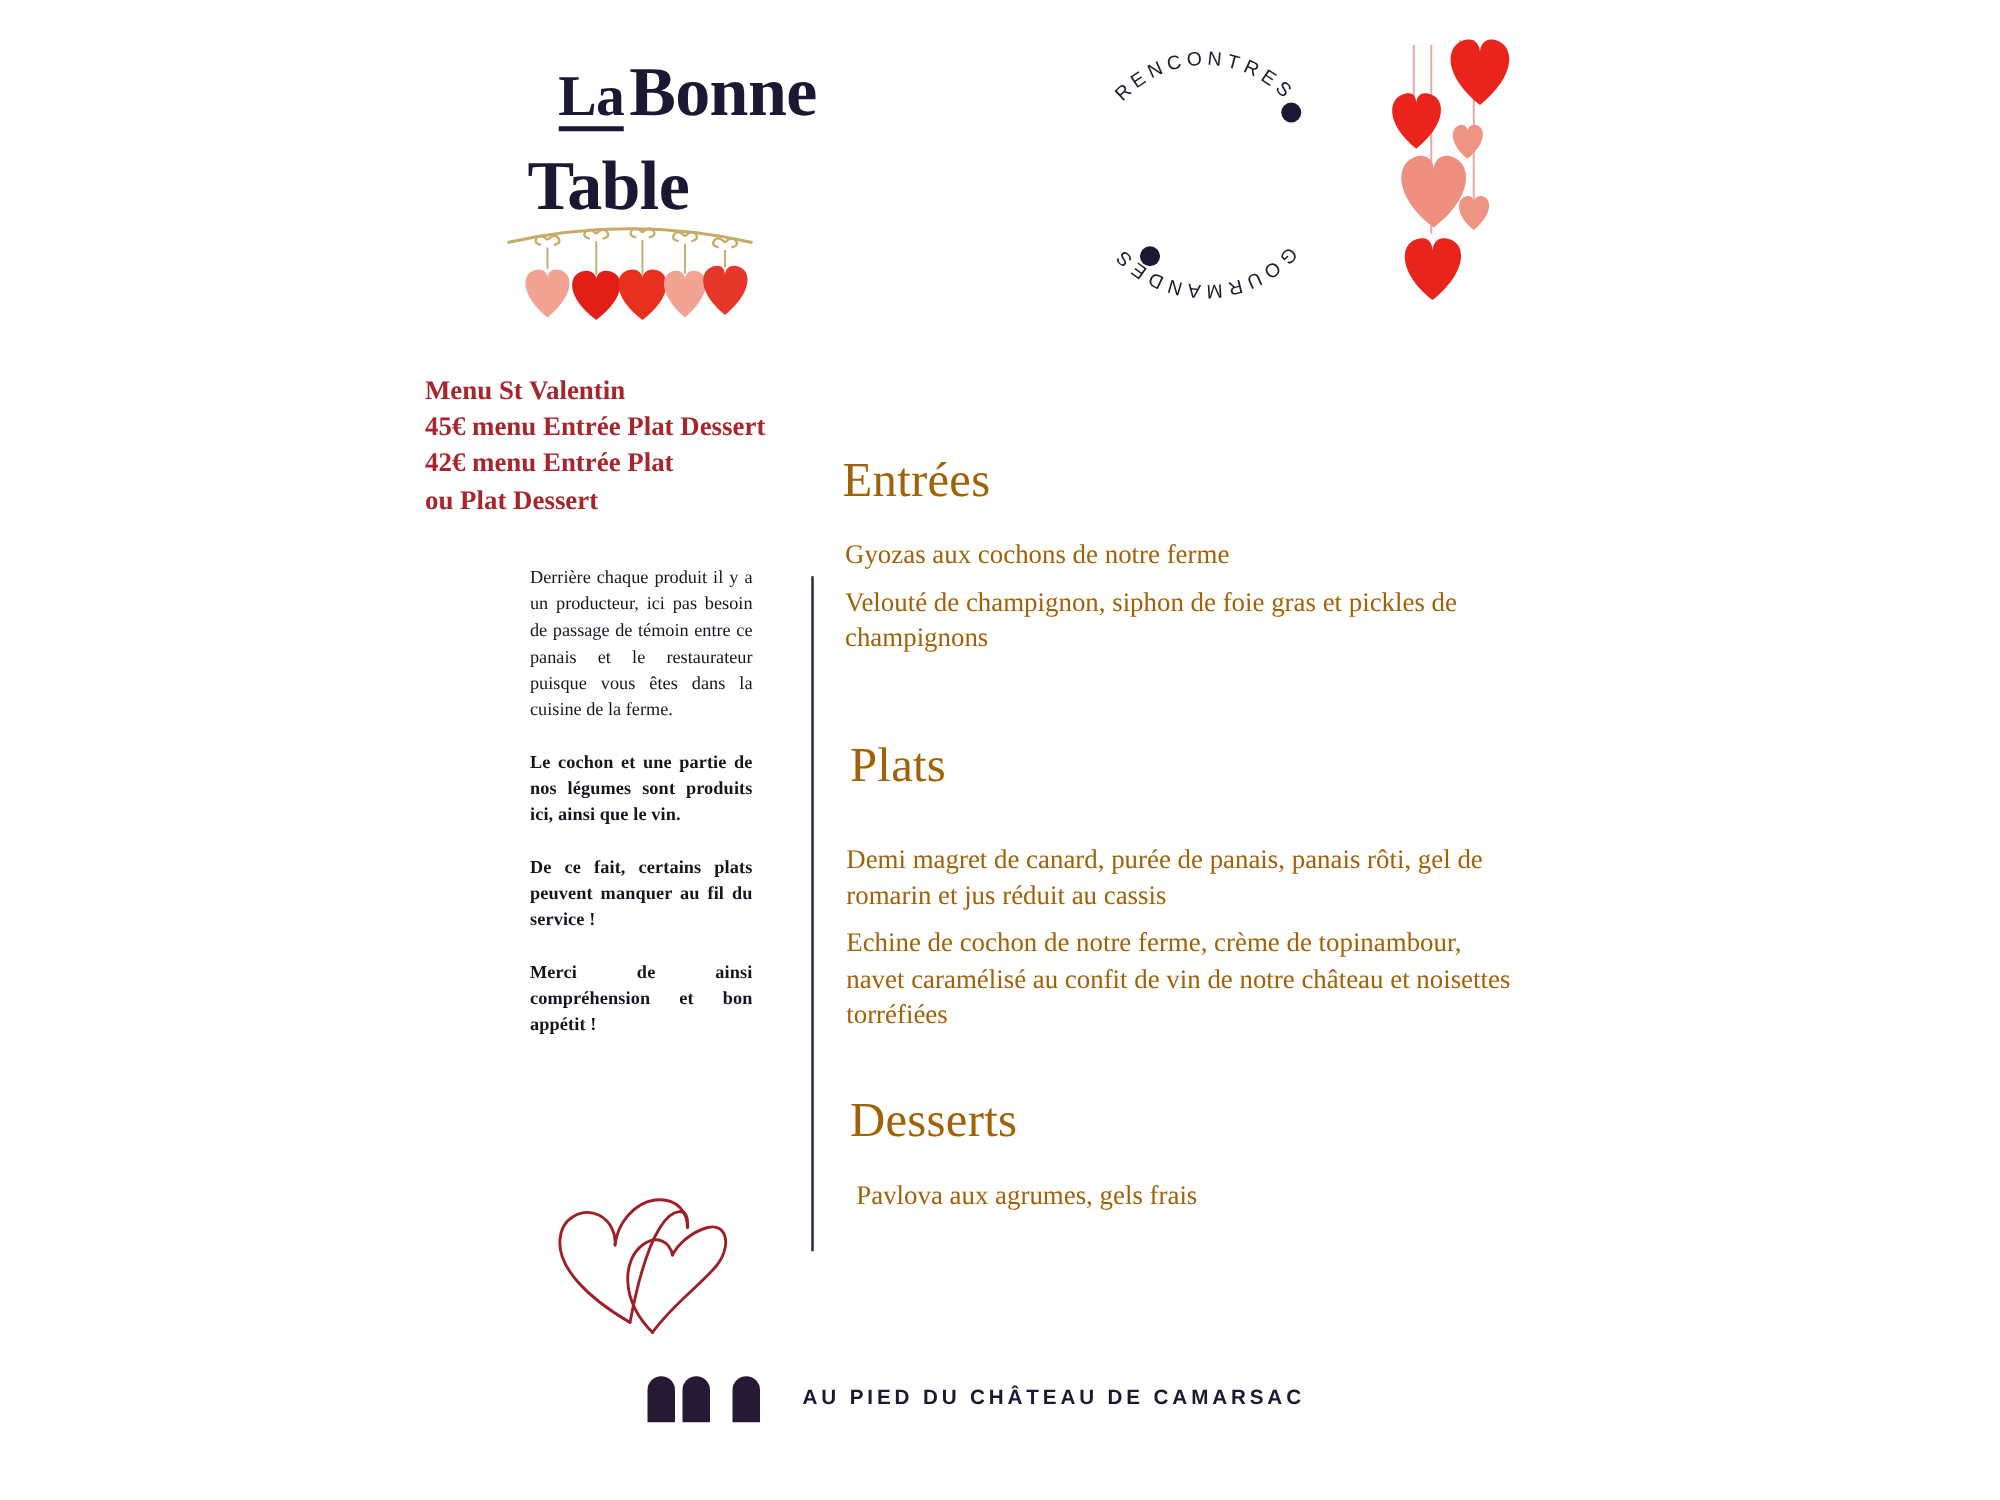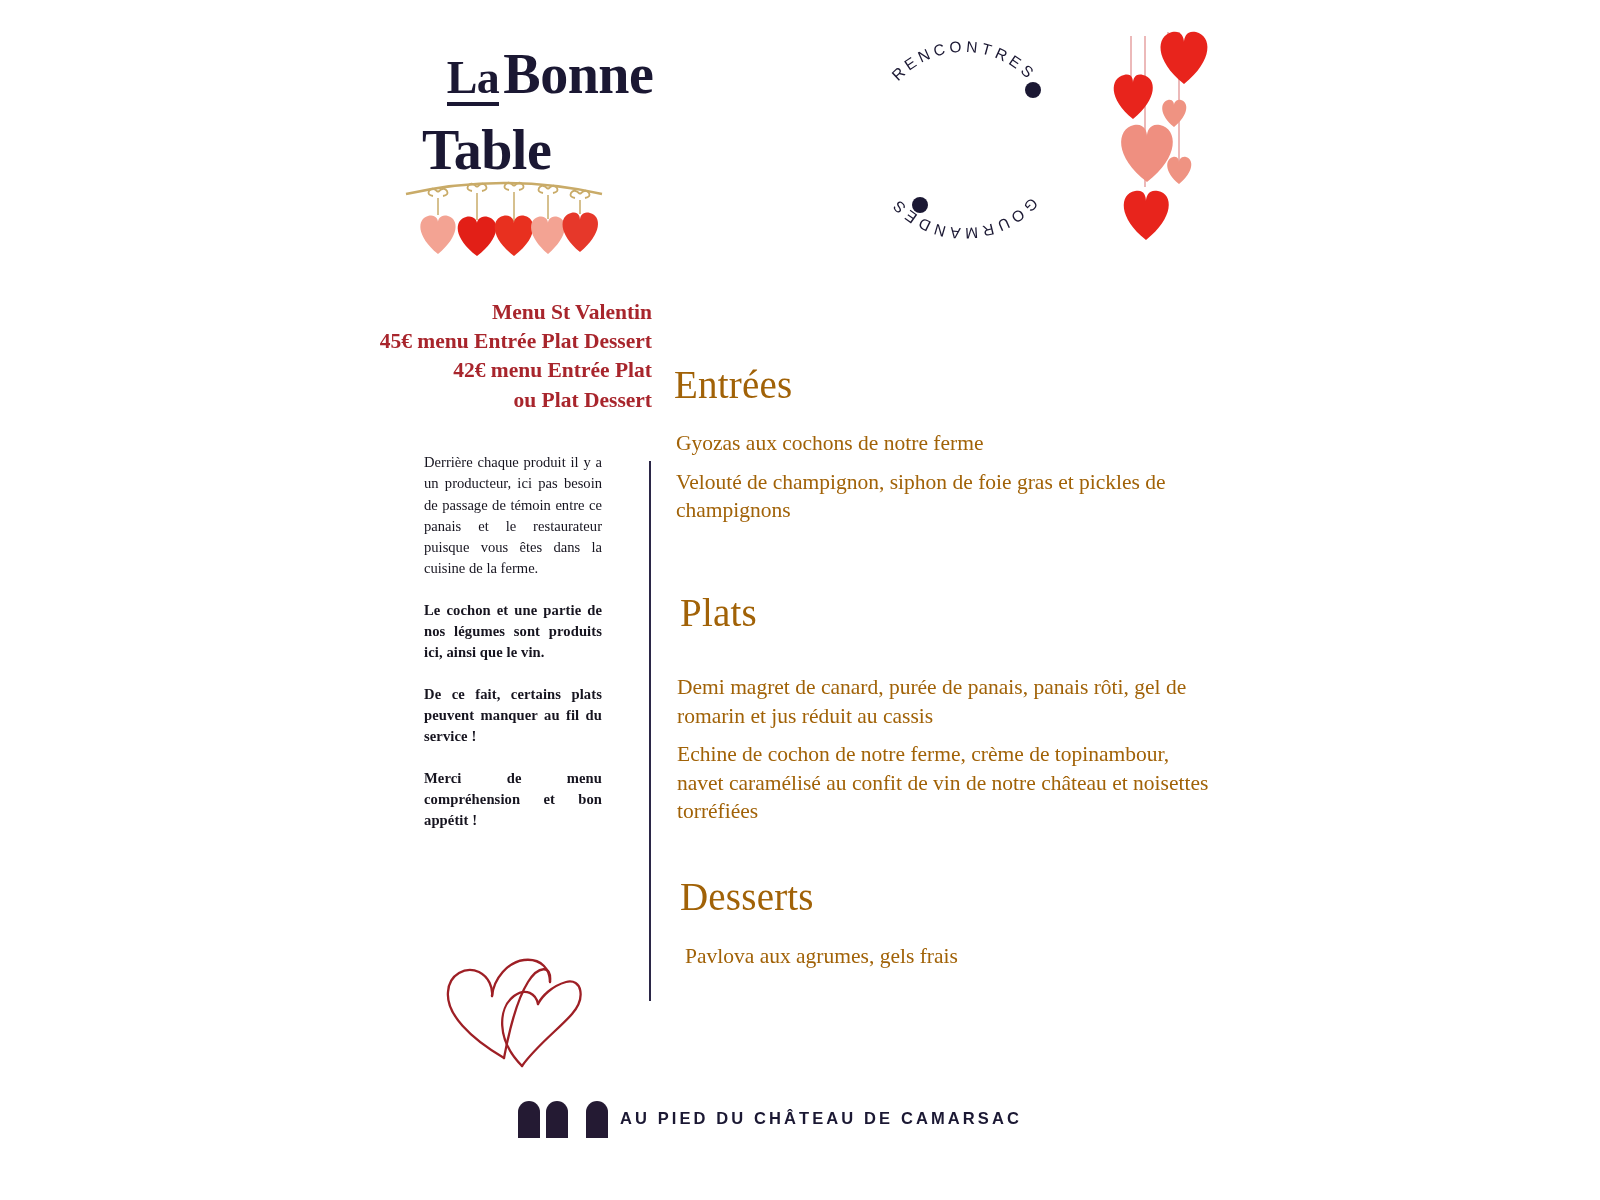--- a/index.html
+++ b/index.html
@@ -90,21 +90,21 @@
     width: 110px;
     height: 225px;
   }
 
   
   .menu-title {
     position: absolute;
     left: 340px;
     top: 298px;
     width: 312px;
-    text-align: right;
+    text-align: left;
     color: #a8252c;
     font-family: "Liberation Serif", "DejaVu Serif", serif;
     font-size: 21.5px;
     line-height: 1.36;
     font-weight: 600;
   }
   .menu-title div { white-space: nowrap; }
 
   .notes {
     position: absolute;
@@ -176,20 +176,21 @@
   .sec-desserts .course-title { position: absolute; left: 0; top: 0; }
   .sec-desserts .dishes { position: absolute; left: 5px; top: 68px; width: 520px; }
 
   
   .footer {
     position: absolute;
     left: 516px;
     top: 1098px;
     display: flex;
     align-items: center;
+    gap: 22px;
   }
   .castle-icon { display: block; }
   .footer-text {
     font-family: "Liberation Sans", "DejaVu Sans", sans-serif;
     font-size: 16.5px;
     letter-spacing: 3.1px;
     color: #1b1833;
     font-weight: 600;
     white-space: nowrap;
   }
@@ -280,21 +281,21 @@
     <div>Menu St Valentin</div>
     <div>45€ menu Entrée Plat Dessert</div>
     <div>42€ menu Entrée Plat</div>
     <div>ou Plat Dessert</div>
   </div>
 
   <div class="notes">
     <p>Derrière chaque produit il y a un producteur, ici pas besoin de passage de témoin entre ce panais et le restaurateur puisque vous êtes dans la cuisine de la ferme.</p>
     <p class="bold">Le cochon et une partie de nos légumes sont produits ici, ainsi que le vin.</p>
     <p class="bold">De ce fait, certains plats peuvent manquer au fil du service !</p>
-    <p class="bold">Merci de menu compréhension et bon appétit !</p>
+    <p class="bold">Merci de ainsi compréhension et bon appétit !</p>
   </div>
 
   <div class="doodle-hearts">
     <svg viewBox="0 0 170 140" width="170" height="140" aria-hidden="true">
       <g fill="none" stroke="#9e1f25" stroke-width="2.3" stroke-linecap="round">
         <path d="M72 128 C 38 108 14 84 16 62 C 17 44 34 36 47 42 C 57 47 61 58 60 66"></path>
         <path d="M72 128 C 78 96 86 68 96 52 C 106 36 120 34 118 52"></path>
         <path d="M60 66 C 62 48 76 32 92 30 C 110 28 118 40 118 52"></path>
         <path d="M90 136 C 64 110 66 78 82 66 C 94 57 104 64 106 74"></path>
         <path d="M90 136 C 104 116 128 98 140 84 C 154 68 150 48 134 52 C 120 56 110 66 106 74"></path>

